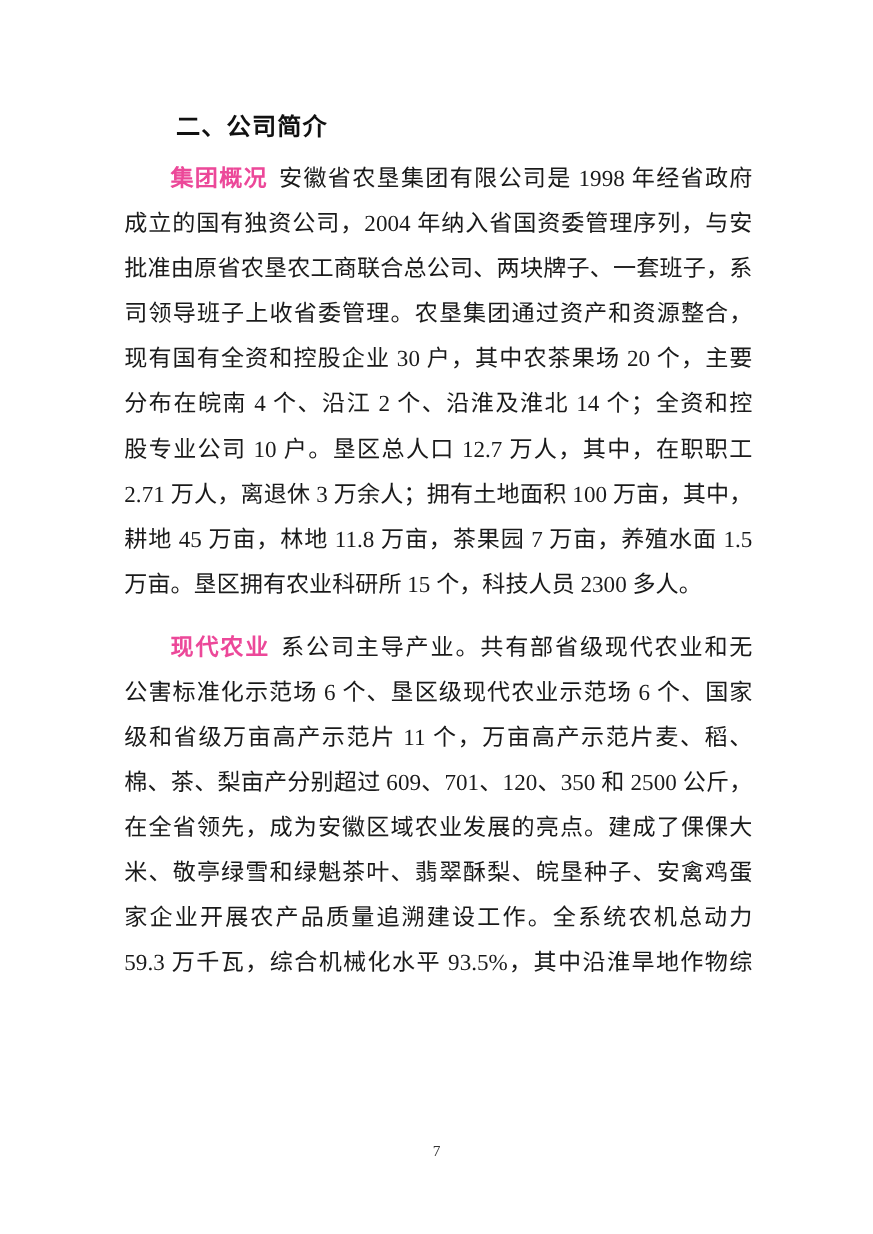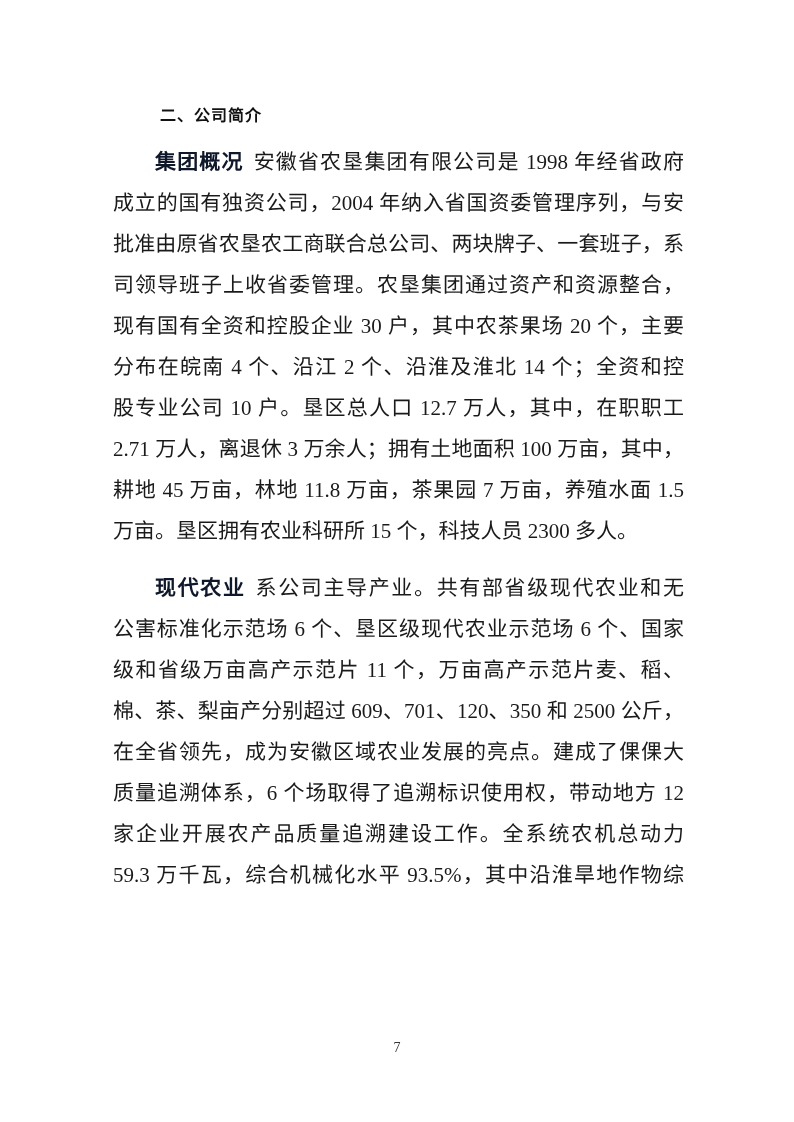--- a/index.html
+++ b/index.html
@@ -13,21 +13,21 @@
     color: #1a1a1a;
   }
   .content {
     position: absolute;
     left: 113px;
     top: 95px;
     width: 571px;
   }
   .doc-heading {
     margin: 0;
-    font-size: 16px;
+    font-size: 22px;
     line-height: 41px;
     font-weight: bold;
     text-indent: 47px;
     letter-spacing: 1px;
     font-family: "Liberation Sans", "DejaVu Sans", sans-serif;
     color: #111111;
   }
   .para { margin: 0; }
   .para.p1 { margin-top: 6px; }
   .para.p2 { margin-top: 16px; }
@@ -37,21 +37,21 @@
     height: 41px;
     overflow: hidden;
     text-align: justify;
     text-align-last: justify;
   }
   .line.first { text-indent: 42px; }
   .line.pend { text-align-last: left; }
   .lead {
     font-weight: bold;
     margin-right: 10px;
-    color: #0f172a;
+    color: #ec4899;
   }
   .pagenum {
     position: absolute;
     top: 1038px;
     left: 0;
     width: 794px;
     text-align: center;
     font-size: 14px;
     line-height: 20px;
     color: #333333;
@@ -77,21 +77,21 @@
       <div class="line">耕地 45 万亩，林地 11.8 万亩，茶果园 7 万亩，养殖水面 1.5</div>
       <div class="line pend">万亩。垦区拥有农业科研所 15 个，科技人员 2300 多人。</div>
     </div>
 
     <div class="para p2">
       <div class="line first"><span class="lead">现代农业</span><span>系公司主导产业。共有部省级现代农业和无</span></div>
       <div class="line">公害标准化示范场 6 个、垦区级现代农业示范场 6 个、国家</div>
       <div class="line">级和省级万亩高产示范片 11 个，万亩高产示范片麦、稻、</div>
       <div class="line">棉、茶、梨亩产分别超过 609、701、120、350 和 2500 公斤，</div>
       <div class="line">在全省领先，成为安徽区域农业发展的亮点。建成了倮倮大</div>
-      <div class="line">质量追溯体系，6 个场取得了追溯标识使用权，带动地方 12</div>
+      <div class="line">米、敬亭绿雪和绿魁茶叶、翡翠酥梨、皖垦种子、安禽鸡蛋</div>
       <div class="line">家企业开展农产品质量追溯建设工作。全系统农机总动力</div>
       <div class="line">59.3 万千瓦，综合机械化水平 93.5%，其中沿淮旱地作物综</div>
     </div>
 
   </div>
 
   <div class="pagenum">7</div>
 </div>
 
 </body></html>

